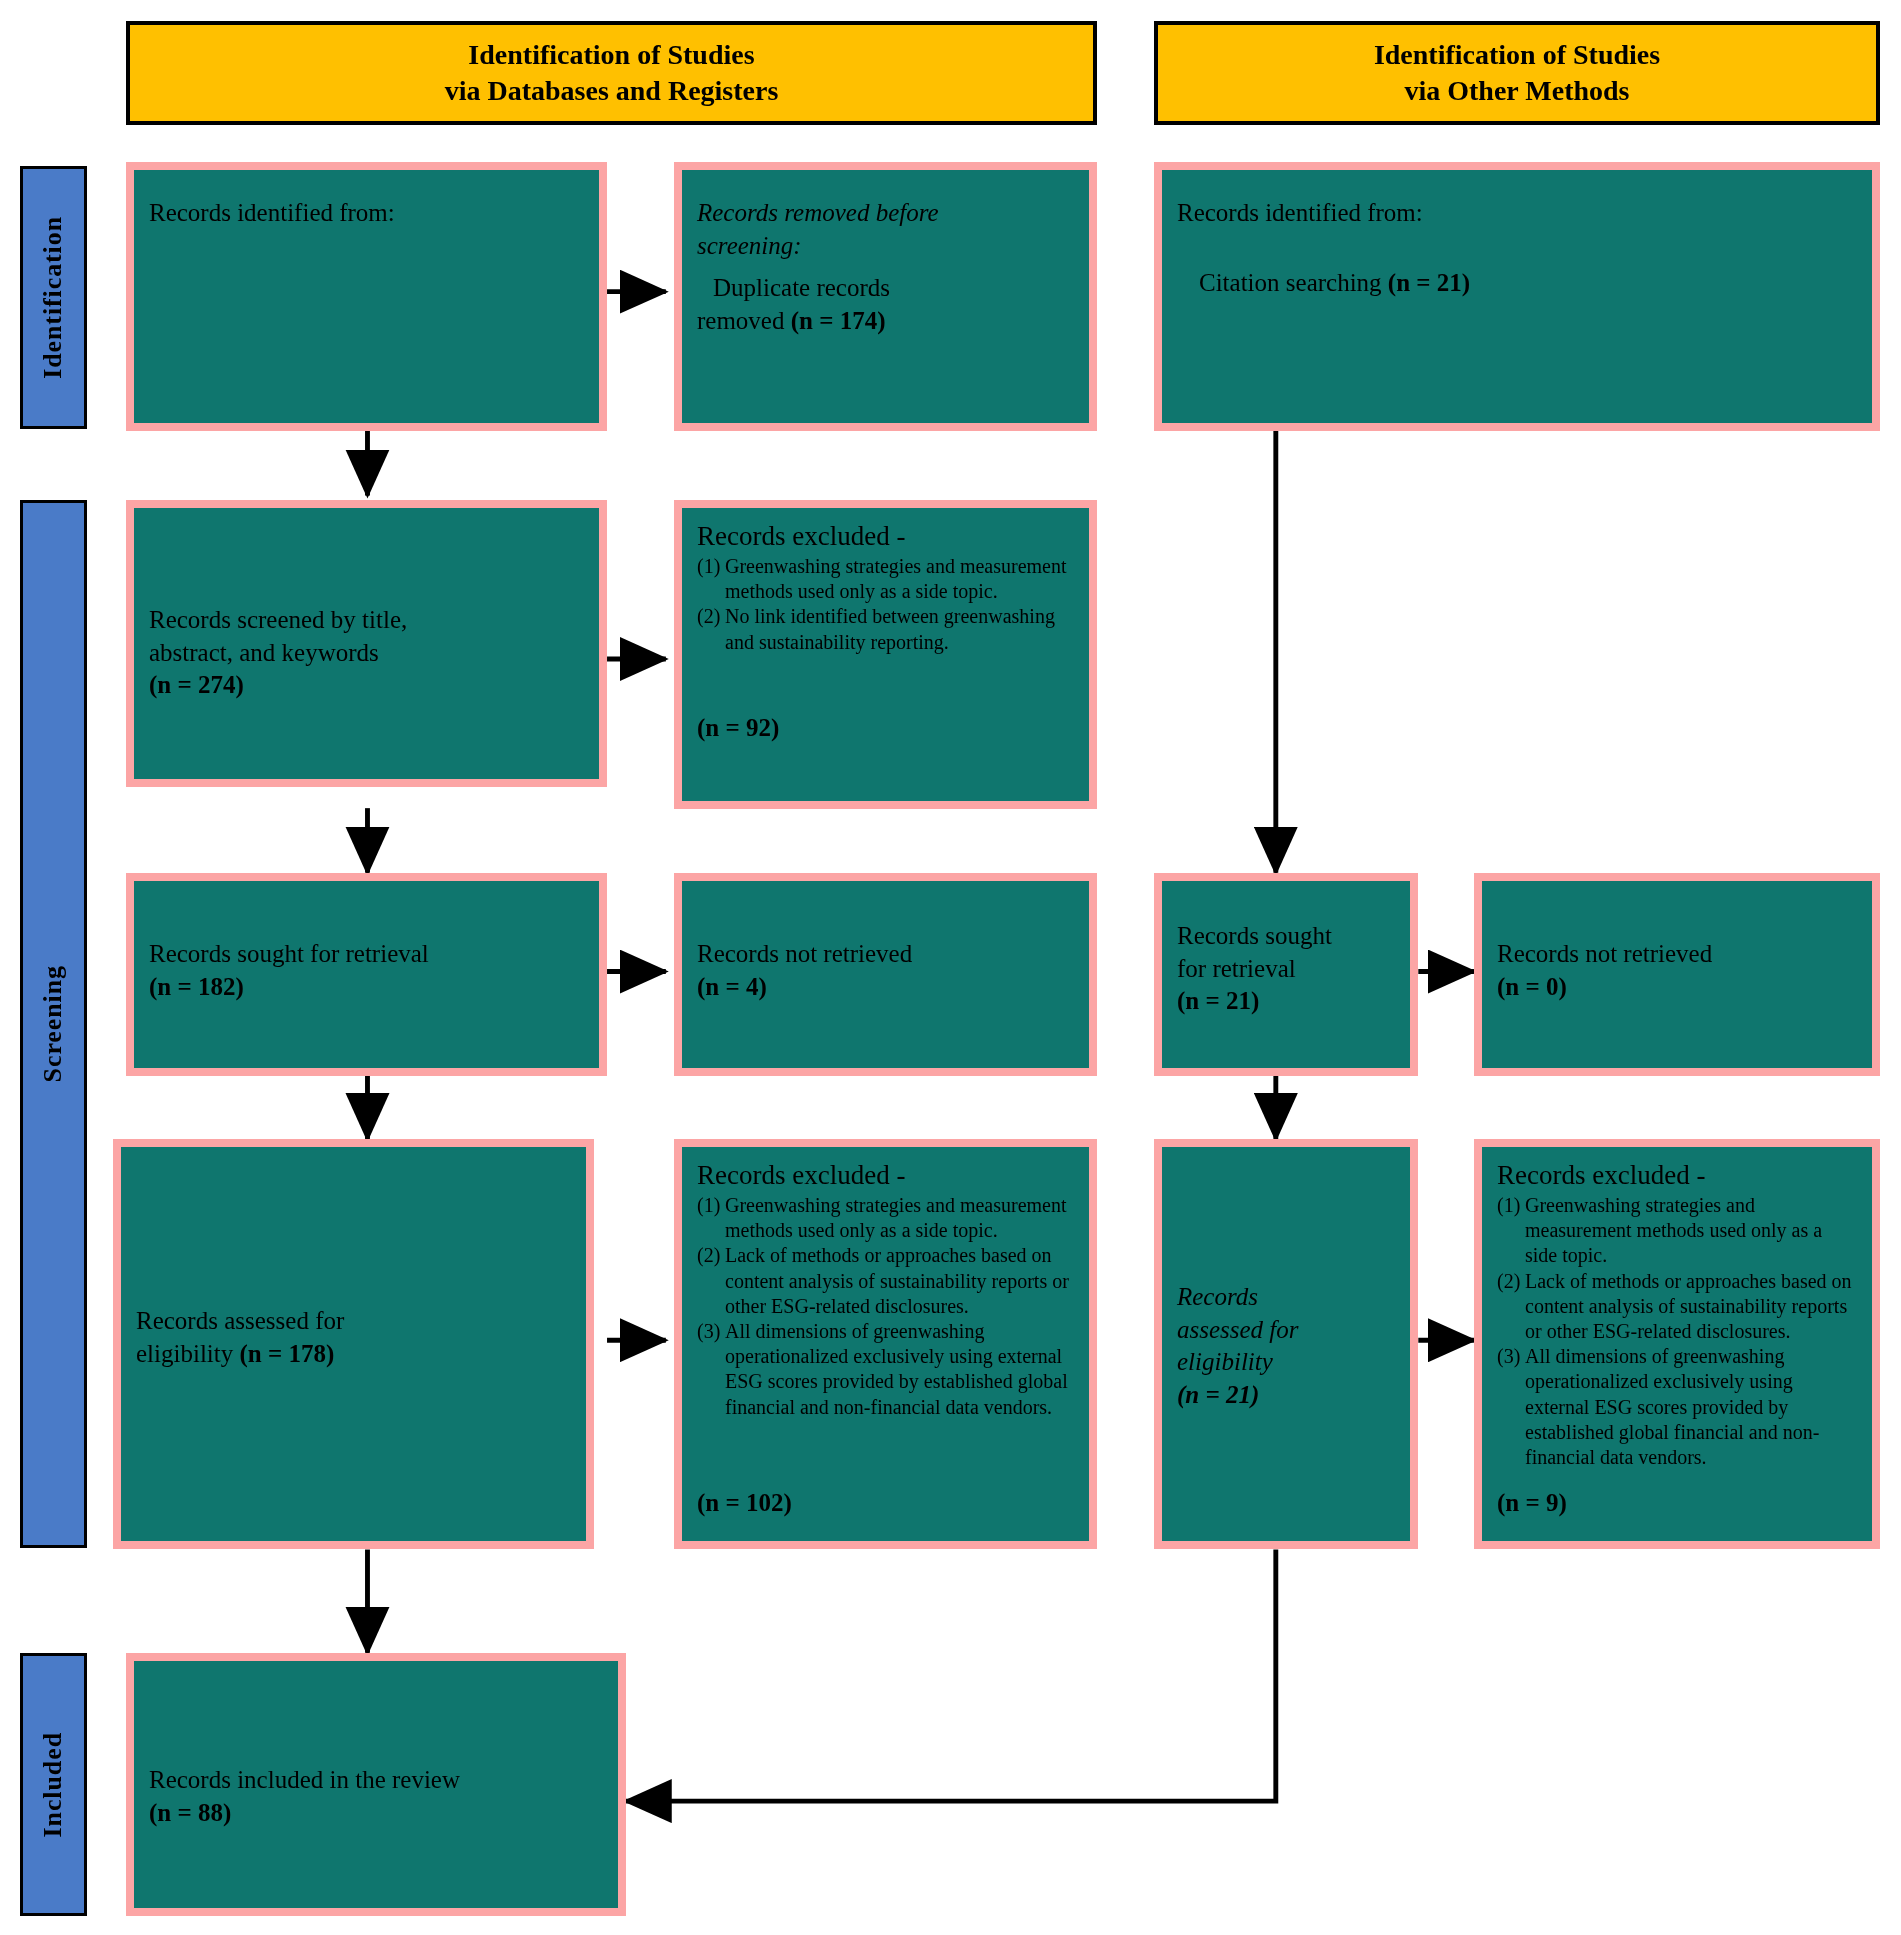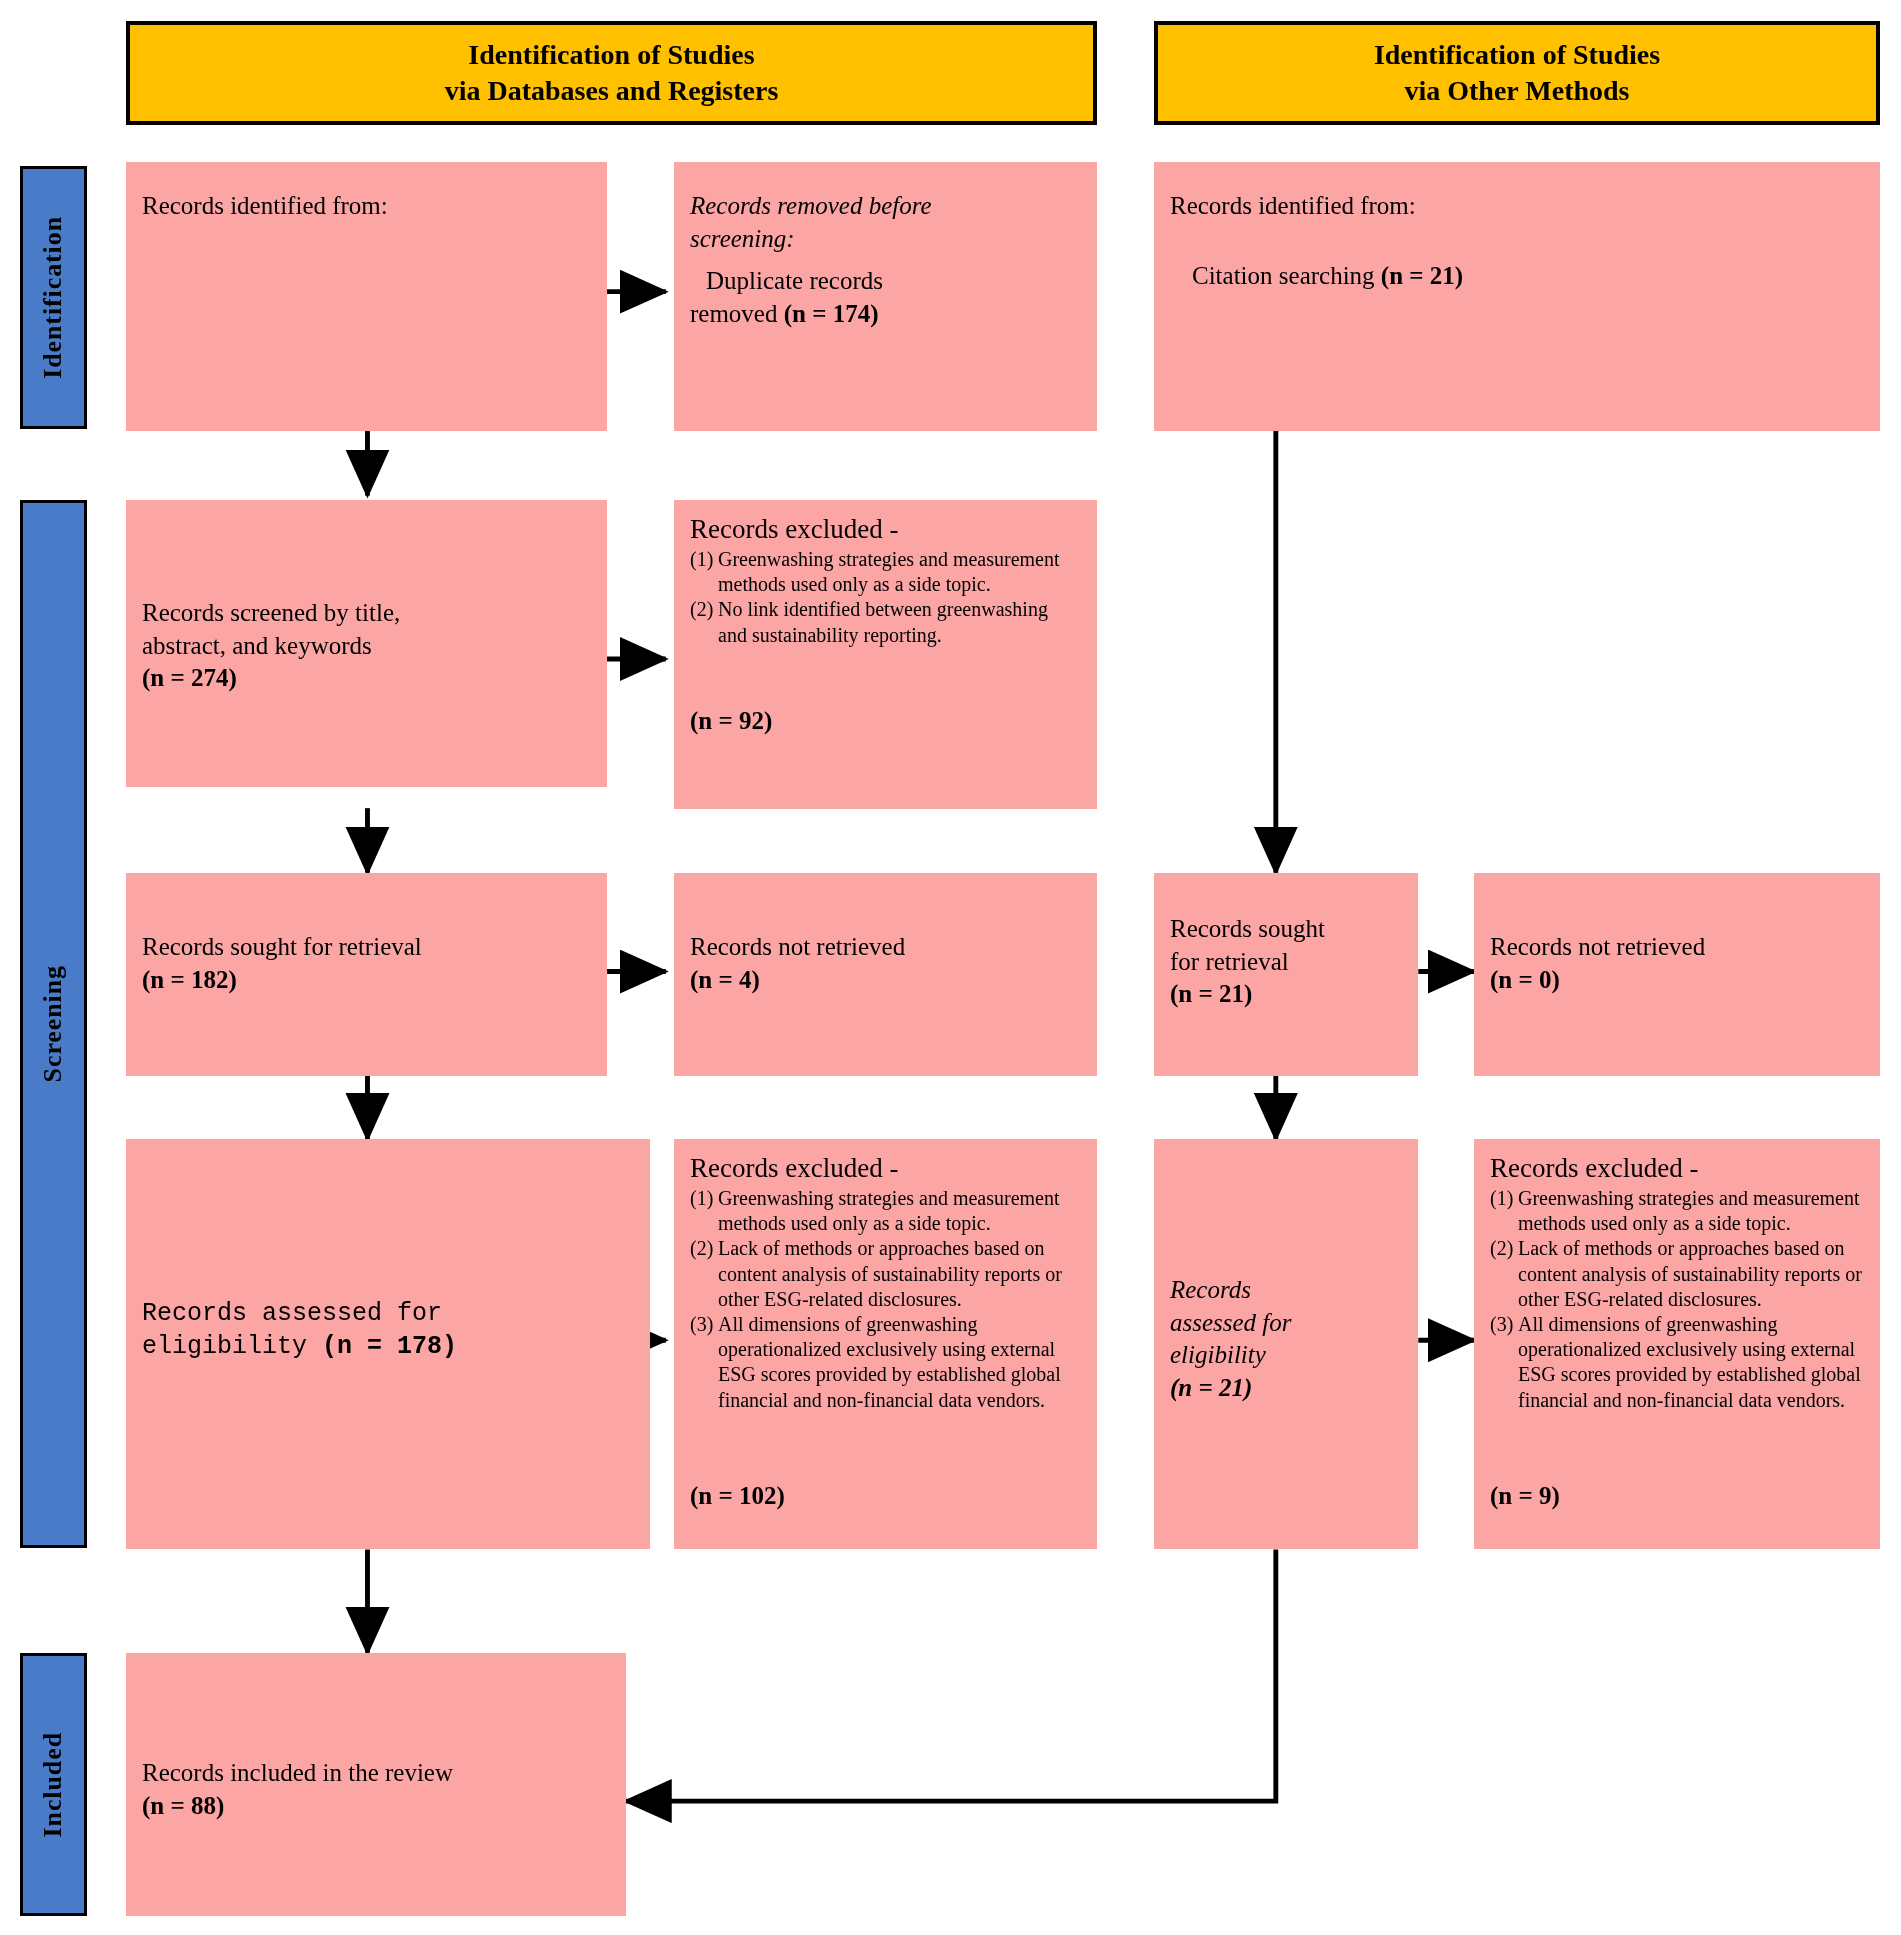--- a/index.html
+++ b/index.html
@@ -1,18 +1,18 @@
 <!DOCTYPE html>
 <html style="font-size:7.1px"><head>
 <meta charset="utf-8">
 <style>
   html,body{margin:0;padding:0;background:#fff;}
   body{font-family:"Liberation Serif", serif;}
   #stage{position:relative;width:1902px;height:1936px;background:#fff;overflow:hidden;}
-  .box{position:absolute;background:#fca5a5;border:1px solid #fca5a5;box-sizing:border-box;}
+  .box{position:absolute;background:#0f766e;border:8px solid #fca5a5;box-sizing:border-box;}
   .hdr{position:absolute;box-sizing:border-box;border:4px solid #000;background:#FFC000;
        display:flex;align-items:center;justify-content:center;text-align:center;
        font-weight:bold;font-size:28px;line-height:1.28;color:#000;}
   .stage-lbl{position:absolute;box-sizing:border-box;border:3.1px solid #000;background:#4A7BC8;
        display:flex;align-items:center;justify-content:center;}
   .stage-lbl span{display:block;writing-mode:vertical-rl;transform:rotate(180deg);
        font-weight:bold;font-size:26px;letter-spacing:0.9px;color:#000;white-space:nowrap;}
   .bt{position:absolute;left:0;right:0;padding:0 15px;box-sizing:border-box;
       font-size:25px;line-height:1.30;color:#000;}
   .bt b{font-weight:bold;}
@@ -161,21 +161,21 @@
     </div>
   </div>
 
   <div class="box" style="left:1474px;top:873px;width:406px;height:203px;">
     <div class="bt" style="top:57px;">
       <div>Records not retrieved</div>
       <div class="nline">(n = 0)</div>
     </div>
   </div>
 
-  <div class="box" style="left:126px;top:1139px;width:524px;height:410px;font-family:Liberation Mono, monospace;">
+  <div class="box" style="left:113px;top:1139px;width:481px;height:410px;">
     <div class="bt" style="top:158px;">
       <div>Records assessed for</div>
       <div><span>eligibility </span><b>(n = 178)</b></div>
     </div>
   </div>
 
   <div class="box" style="left:674px;top:1139px;width:423px;height:410px;">
     <div class="bt" style="top:10.7px;">
       <div class="title-lg">Records excluded -</div>
     </div>

